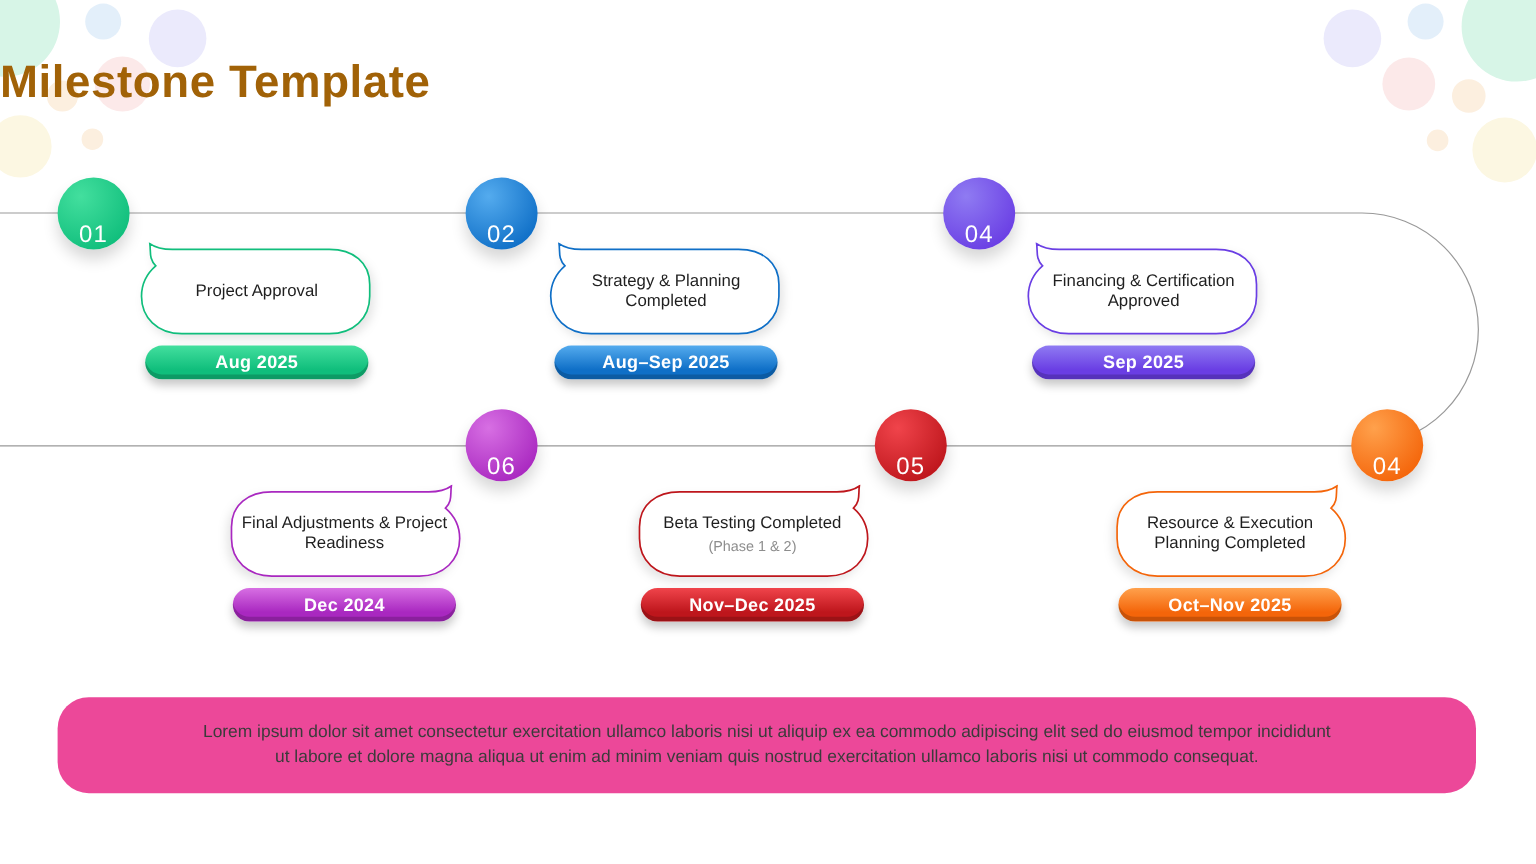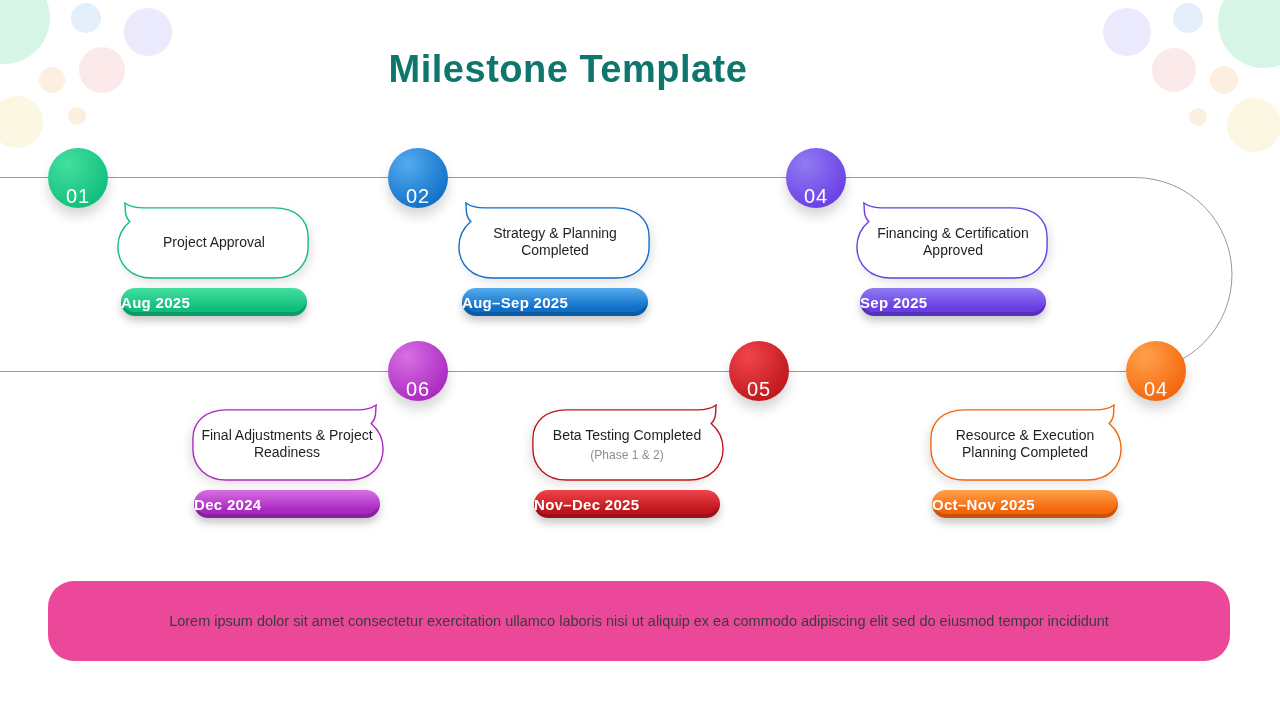--- a/index.html
+++ b/index.html
@@ -20,22 +20,22 @@
   .d7{left:68px;top:107px;width:18px;height:18px;}
   .d8{left:1103px;top:8px;width:48px;height:48px;}
   .d9{left:1173px;top:3px;width:30px;height:30px;}
   .d10{left:1218px;top:-24px;width:92px;height:92px;}
   .d11{left:1152px;top:48px;width:44px;height:44px;}
   .d12{left:1210px;top:66px;width:28px;height:28px;}
   .d13{left:1189px;top:108px;width:18px;height:18px;}
   .d14{left:1227px;top:98px;width:54px;height:54px;}
   
   .title{
-    position:absolute;left:0;top:48px;width:1136px;text-align:center;
-    font-size:38px;font-weight:800;color:#0f766e;letter-spacing:.5px;
+    position:absolute;left:0;top:48px;width:1136px;text-align:left;
+    font-size:38px;font-weight:800;color:#a16207;letter-spacing:.5px;
   }
   
   .track{position:absolute;left:0;top:0;}
   
   .circle{
     position:absolute;width:60px;height:60px;border-radius:50%;
     background:radial-gradient(circle at 32% 26%, var(--cl) 0%, var(--cd) 80%);
     box-shadow:0 8px 12px rgba(0,0,0,.16);
     display:flex;align-items:flex-end;justify-content:center;
     color:#fff;font-size:20px;letter-spacing:1px;font-weight:500;
@@ -49,21 +49,21 @@
     position:absolute;left:14px;top:6px;right:14px;bottom:4px;
     display:flex;flex-direction:column;align-items:center;justify-content:center;
     text-align:center;font-size:14px;line-height:17px;color:#1f1f1f;
   }
   .card .sub{font-size:12px;line-height:14px;color:#8d8d8d;margin-top:4px;}
   .card .sub:empty{display:none;}
   .badge{
     position:absolute;width:186px;height:28px;border-radius:14px;
     background:linear-gradient(180deg, var(--cl) 0%, var(--cd) 72%);
     box-shadow:inset 0 -4px 0 rgba(0,0,0,.18), 0 5px 8px rgba(0,0,0,.22);
-    display:flex;align-items:center;justify-content:flex-start;
+    display:flex;align-items:center;justify-content:center;
     color:#fff;font-size:15px;font-weight:bold;letter-spacing:.3px;
   }
   
   .m0 .circle{left:48px;top:148px;} .m0 .card{left:110px;top:202px;} .m0 .badge{left:121px;top:288px;}
   .m1 .circle{left:388px;top:148px;}.m1 .card{left:451px;top:202px;} .m1 .badge{left:462px;top:288px;}
   .m2 .circle{left:786px;top:148px;}.m2 .card{left:849px;top:202px;} .m2 .badge{left:860px;top:288px;}
   
   .m3 .circle{left:1126px;top:341px;}.m3 .card{left:921px;top:404px;}.m3 .badge{left:932px;top:490px;}
   .m4 .circle{left:729px;top:341px;} .m4 .card{left:523px;top:404px;}.m4 .badge{left:534px;top:490px;}
   .m5 .circle{left:388px;top:341px;} .m5 .card{left:183px;top:404px;}.m5 .badge{left:194px;top:490px;}
@@ -199,15 +199,16 @@
           <span>Final Adjustments &amp; Project Readiness</span>
         </div>
     </div>
     <div class="badge">
         <span>Dec 2024</span>
       </div>
   </div>
 
   <div class="footer">
     <span>Lorem ipsum dolor sit amet consectetur exercitation ullamco laboris nisi ut aliquip ex ea commodo adipiscing elit sed do eiusmod tempor incididunt</span>
+    <span>ut labore et dolore magna aliqua ut enim ad minim veniam quis nostrud exercitation ullamco laboris nisi ut commodo consequat.</span>
   </div>
 
 </div>
 
 </body></html>

